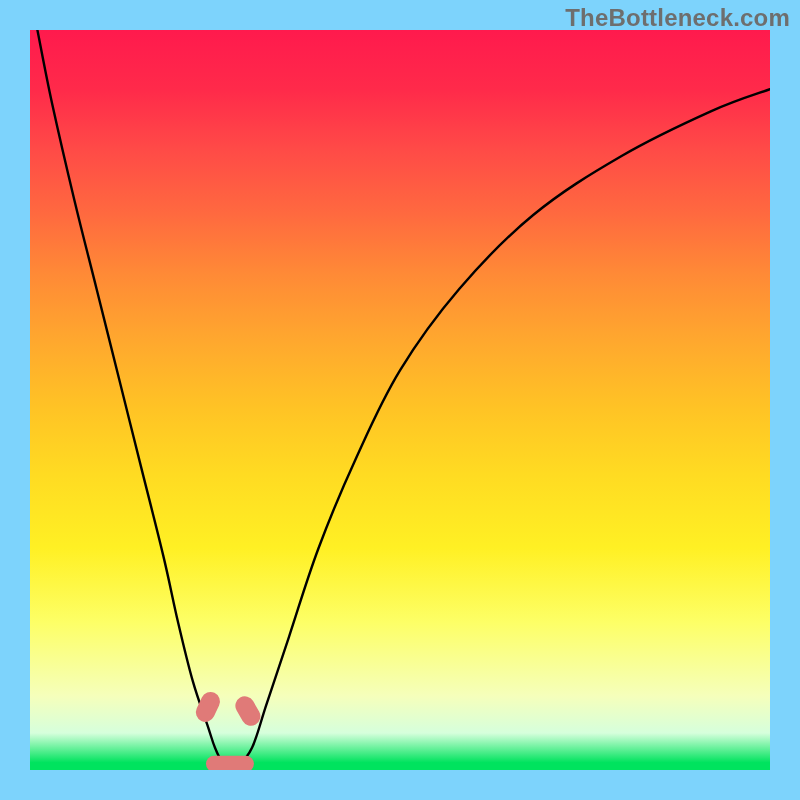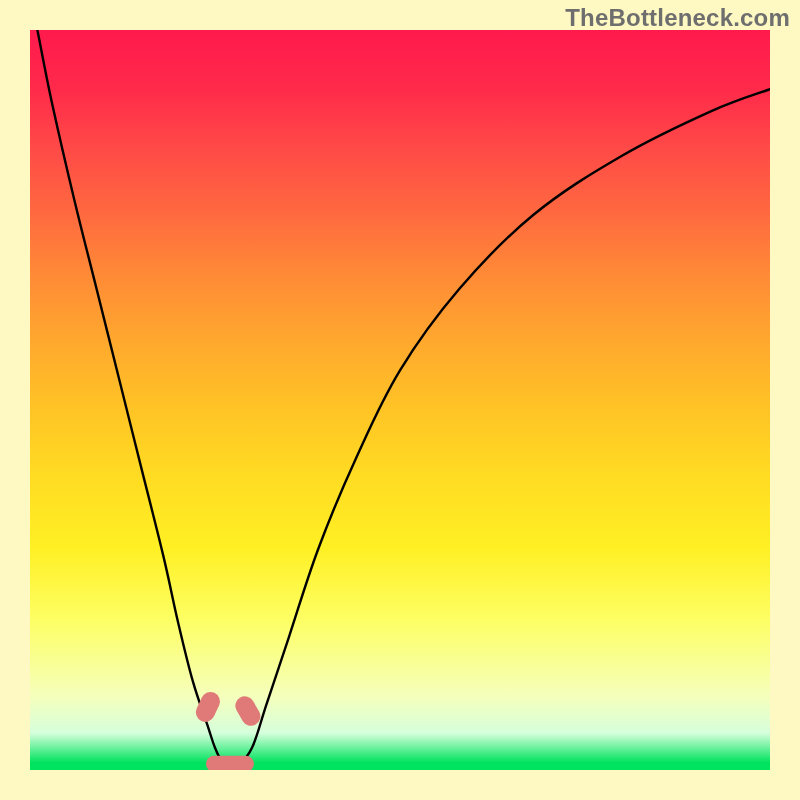--- a/index.html
+++ b/index.html
@@ -9,21 +9,21 @@
     height: 800px;
     overflow: hidden;
     background: #000;
     font-family: Arial, Helvetica, sans-serif;
   }
   .frame {
     position: absolute;
     left: 0; top: 0;
     width: 800px;
     height: 800px;
-    background: #fef9c3;
+    background: #7dd3fc;
   }
   .plot {
     position: absolute;
     left: 30px;
     top: 30px;
     width: 740px;
     height: 740px;
     overflow: hidden;
   }
   .gradient {

